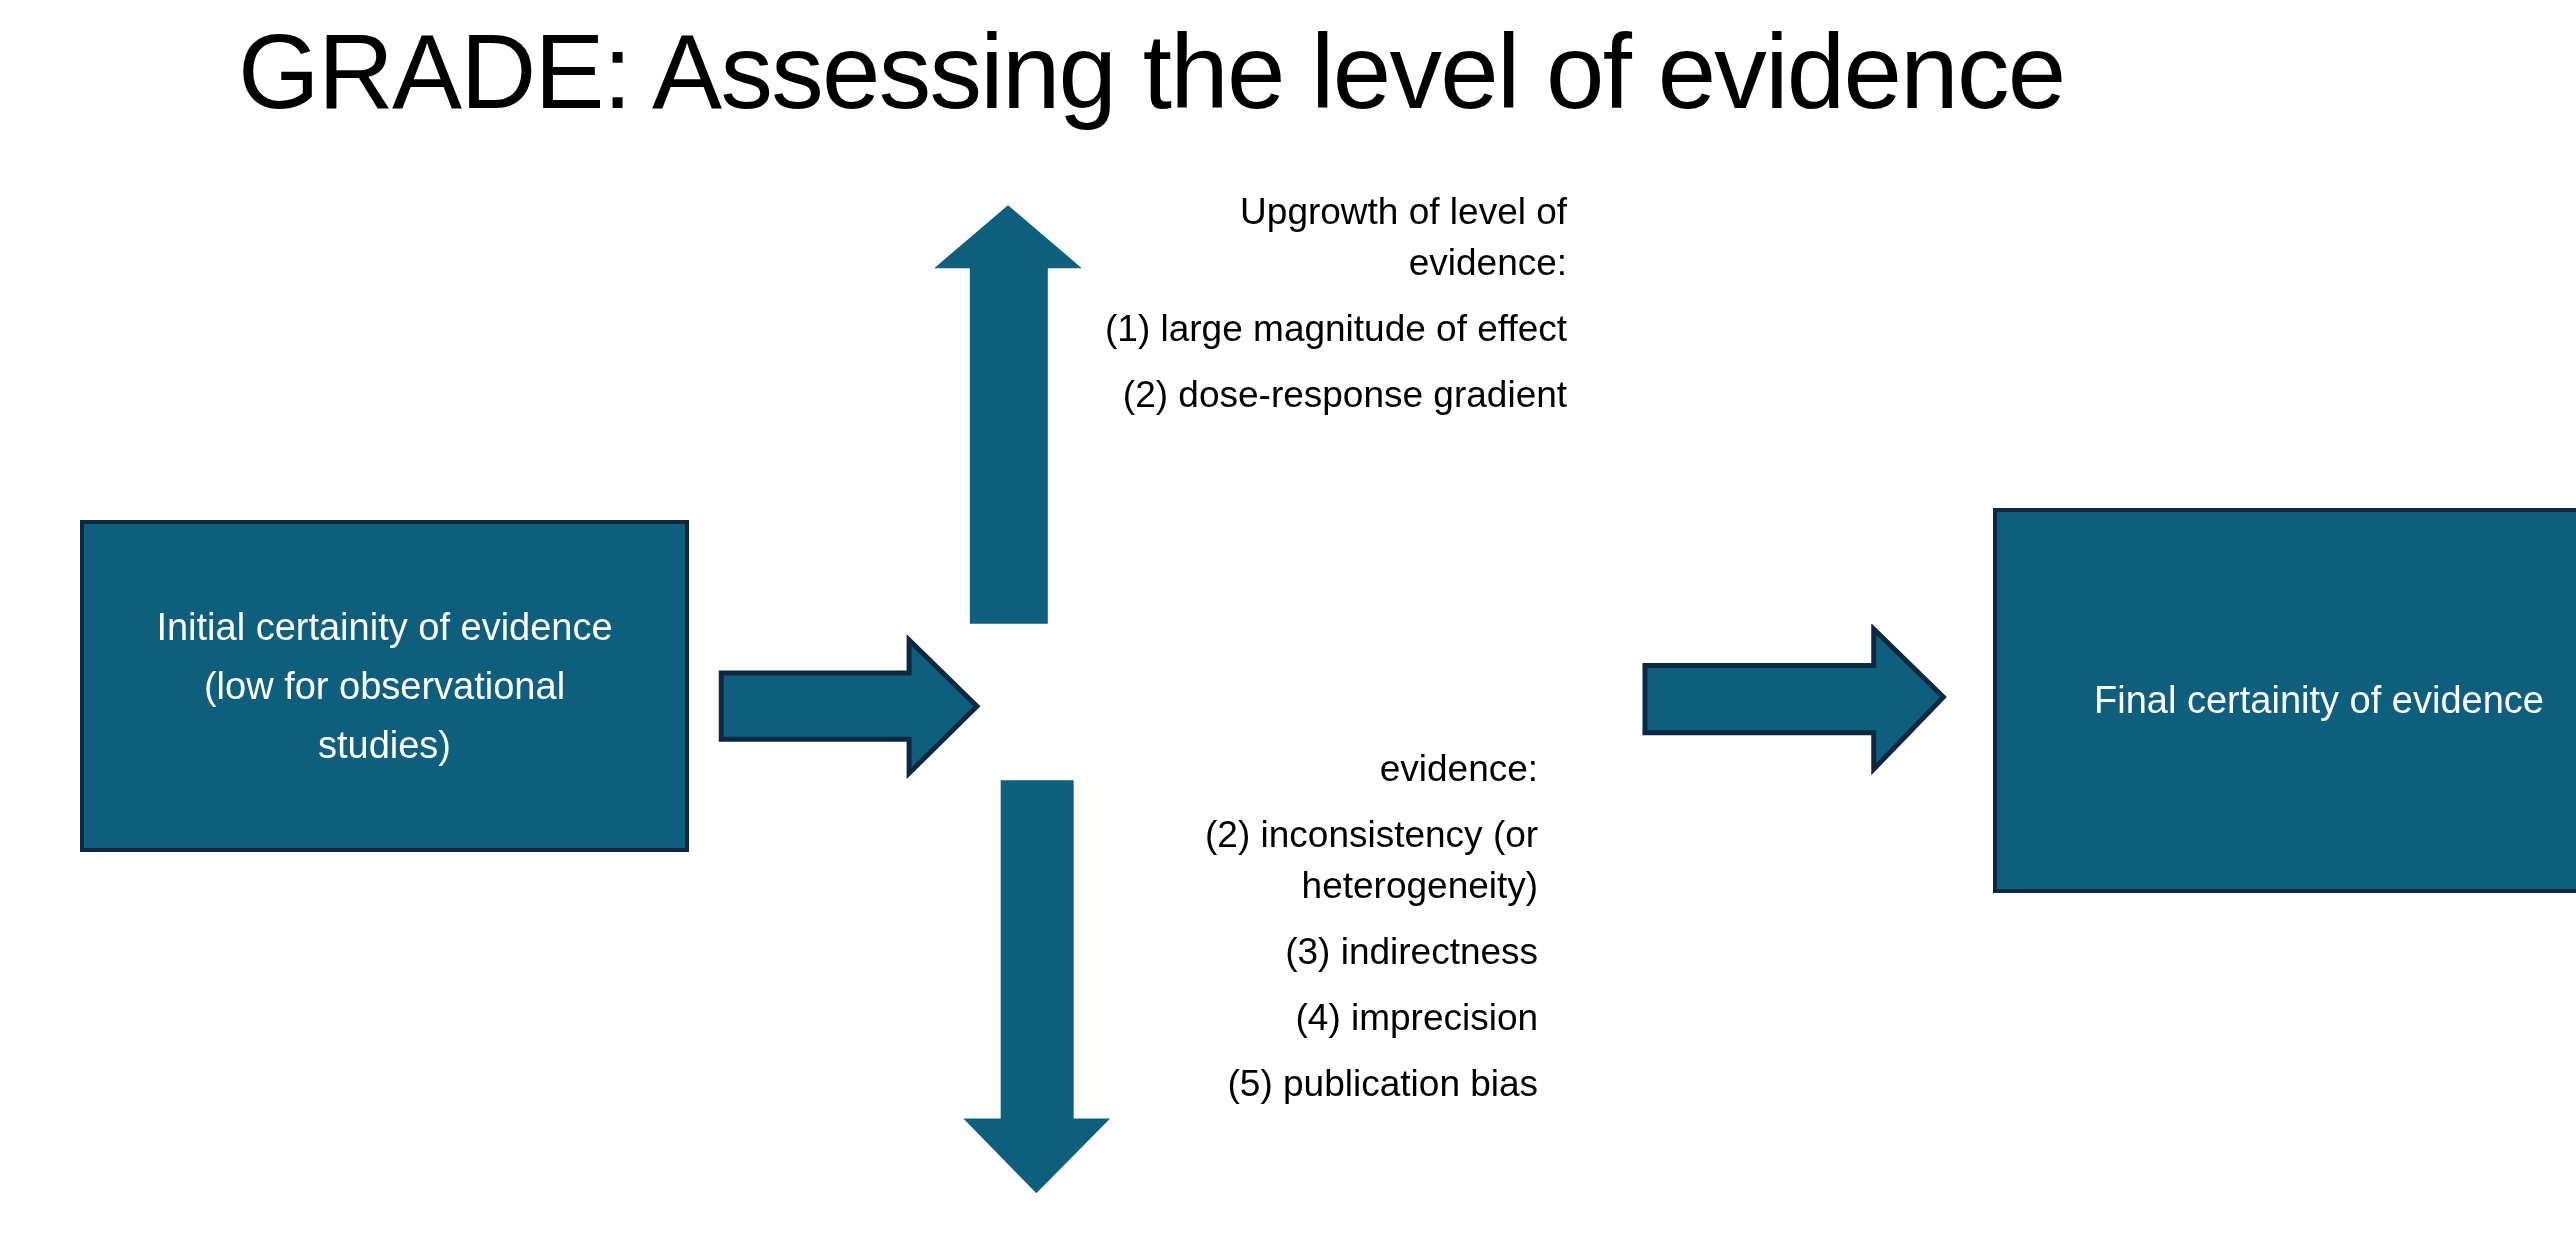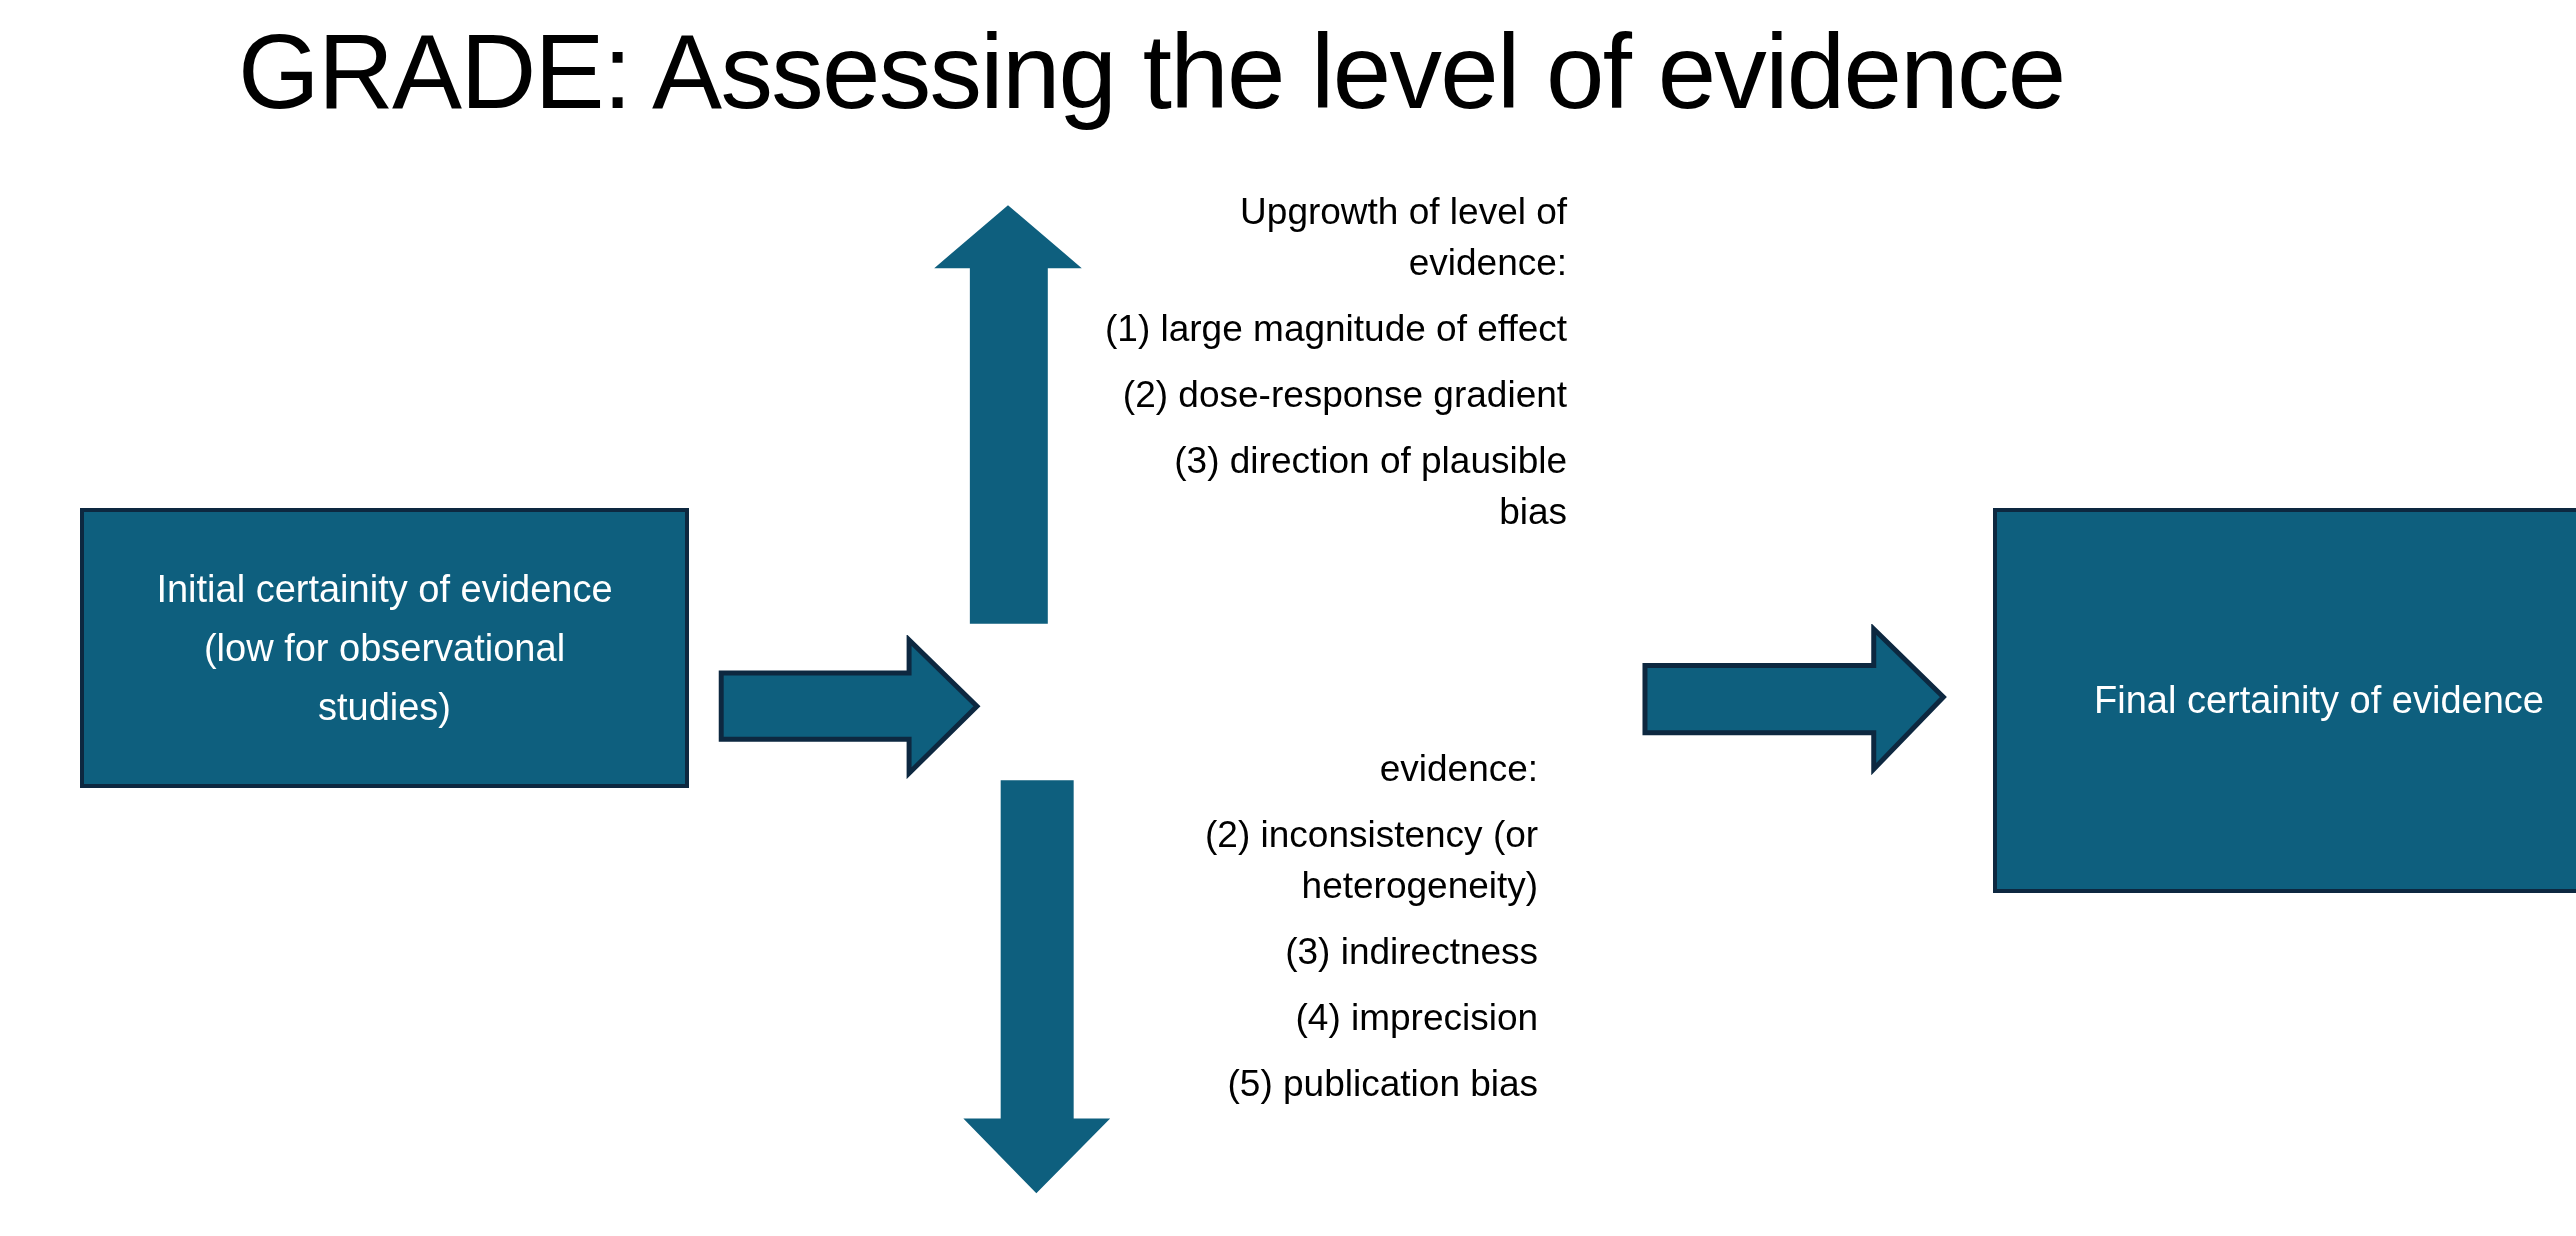--- a/index.html
+++ b/index.html
@@ -28,21 +28,21 @@
   .box{
     position:absolute;
     background:var(--shape-fill);
     border:4.1px solid var(--shape-border);
     color:var(--box-text);
     display:flex;flex-direction:column;
     align-items:center;justify-content:center;
     text-align:center;
     font-size:38px;line-height:59px;
   }
-  .box-initial{left:38px;top:508px;width:609px;height:280px;align-items:center;}
+  .box-initial{left:38px;top:520px;width:609px;height:332px;align-items:center;}
   .box-final{left:1951px;top:508px;width:652px;height:385px;}
   .box .ln{display:block;white-space:nowrap;}
   .arrow{position:absolute;}
   .note{
     position:absolute;
     color:var(--note-text);
     font-size:37px;line-height:51px;text-align:right;
   }
   .note-up{left:1063px;top:186px;}
   .note-down{left:1163px;top:743px;}
@@ -87,24 +87,20 @@
     <p class="para">
       <span class="ln">Upgrowth of level of</span>
       <span class="ln">evidence:</span>
     </p>
     <p class="para">
       <span class="ln">(1) large magnitude of effect</span>
     </p>
     <p class="para">
       <span class="ln">(2) dose-response gradient</span>
     </p>
-    <p class="para">
-      <span class="ln">(3) direction of plausible</span>
-      <span class="ln">bias</span>
-    </p>
   </div>
 
   <div class="note note-down">
     <p class="para">
       <span class="ln">evidence:</span>
     </p>
     <p class="para">
       <span class="ln">(2) inconsistency (or</span>
       <span class="ln">heterogeneity)</span>
     </p>

